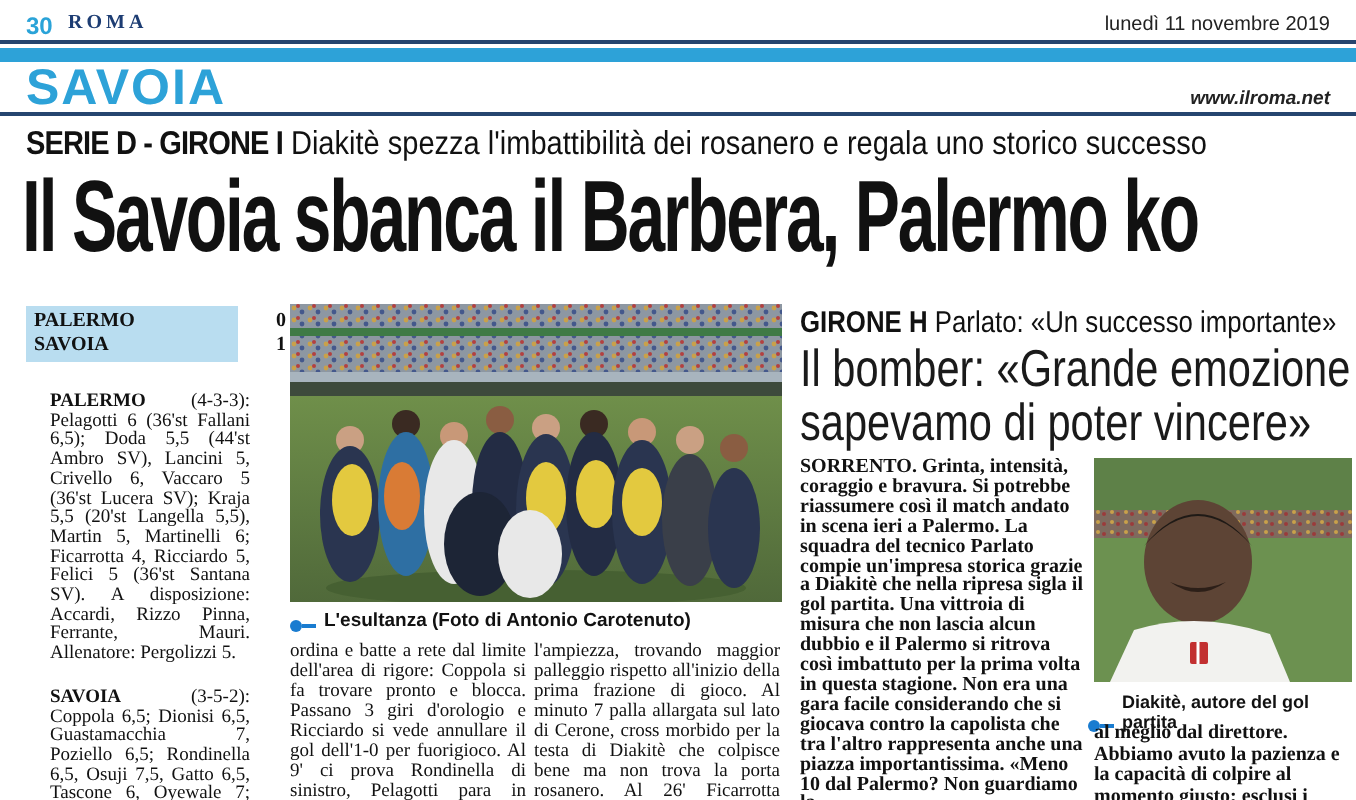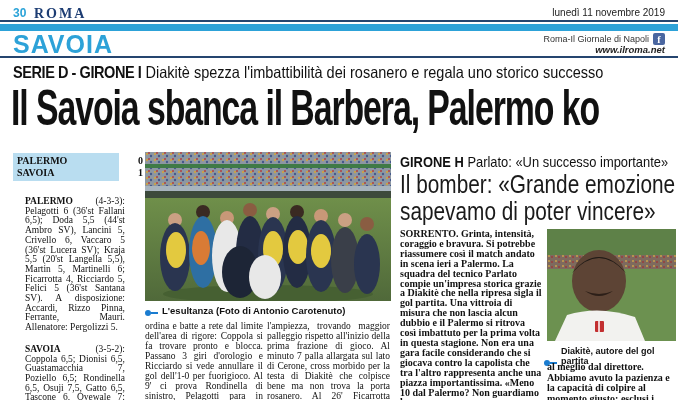--- a/index.html
+++ b/index.html
@@ -2,21 +2,21 @@
 <html><head>
 <meta charset="utf-8">
 <style>
   html,body{margin:0;padding:0;background:#fff;}
   .page{position:relative;width:678px;height:400px;background:#fff;overflow:hidden;
         font-family:"Liberation Sans",sans-serif;color:#111;}
 
   
   .pgnum{position:absolute;left:13px;top:6px;font-size:12px;font-weight:bold;color:#2aa3d8;}
   .masthead{position:absolute;left:34px;top:6px;font-family:"Liberation Serif",serif;
-            font-size:14px;font-weight:bold;letter-spacing:2px;color:#1d3d73;}
+            font-size:10px;font-weight:bold;letter-spacing:2px;color:#1d3d73;}
   .date{position:absolute;right:13px;top:7px;font-size:10px;color:#222;}
   .rule-top{position:absolute;left:0;top:20px;width:678px;height:2px;background:#25456f;}
   .cyanbar{position:absolute;left:0;top:24px;width:678px;height:7px;background:#2da2d8;}
   .section{position:absolute;left:13px;top:30px;font-size:25px;font-weight:bold;
            letter-spacing:1px;color:#2da2d8;}
   .tagline{position:absolute;right:13px;top:33px;font-size:9px;color:#333;display:flex;align-items:center;gap:4px;}
   .fb{width:12px;height:12px;background:#4a66a0;border-radius:2px;color:#fff;
       font-family:"Liberation Serif",serif;font-weight:bold;font-size:10px;
       display:flex;align-items:flex-end;justify-content:center;line-height:11px;}
   .site{position:absolute;right:13px;top:44px;font-size:9.5px;font-weight:bold;font-style:italic;color:#222;}
@@ -73,24 +73,20 @@
 <body>
 
 <div class="page">
 
   <div class="pgnum">30</div>
   <div class="masthead">ROMA</div>
   <div class="date">lunedì 11 novembre 2019</div>
   <div class="rule-top"></div>
   <div class="cyanbar"></div>
   <div class="section">SAVOIA</div>
-  <div class="tagline">
-    <span>Roma-Il Giornale di Napoli</span>
-    <span class="fb">f</span>
-  </div>
   <div class="site">www.ilroma.net</div>
   <div class="rule-2"></div>
 
   <div class="kicker">
     <span class="cond"><b>SERIE D - GIRONE I</b><span> Diakitè spezza l'imbattibilità dei rosanero e regala uno storico successo</span></span>
   </div>
   <div class="headline">
     <span class="cond">Il Savoia sbanca il Barbera, Palermo ko</span>
   </div>
 

